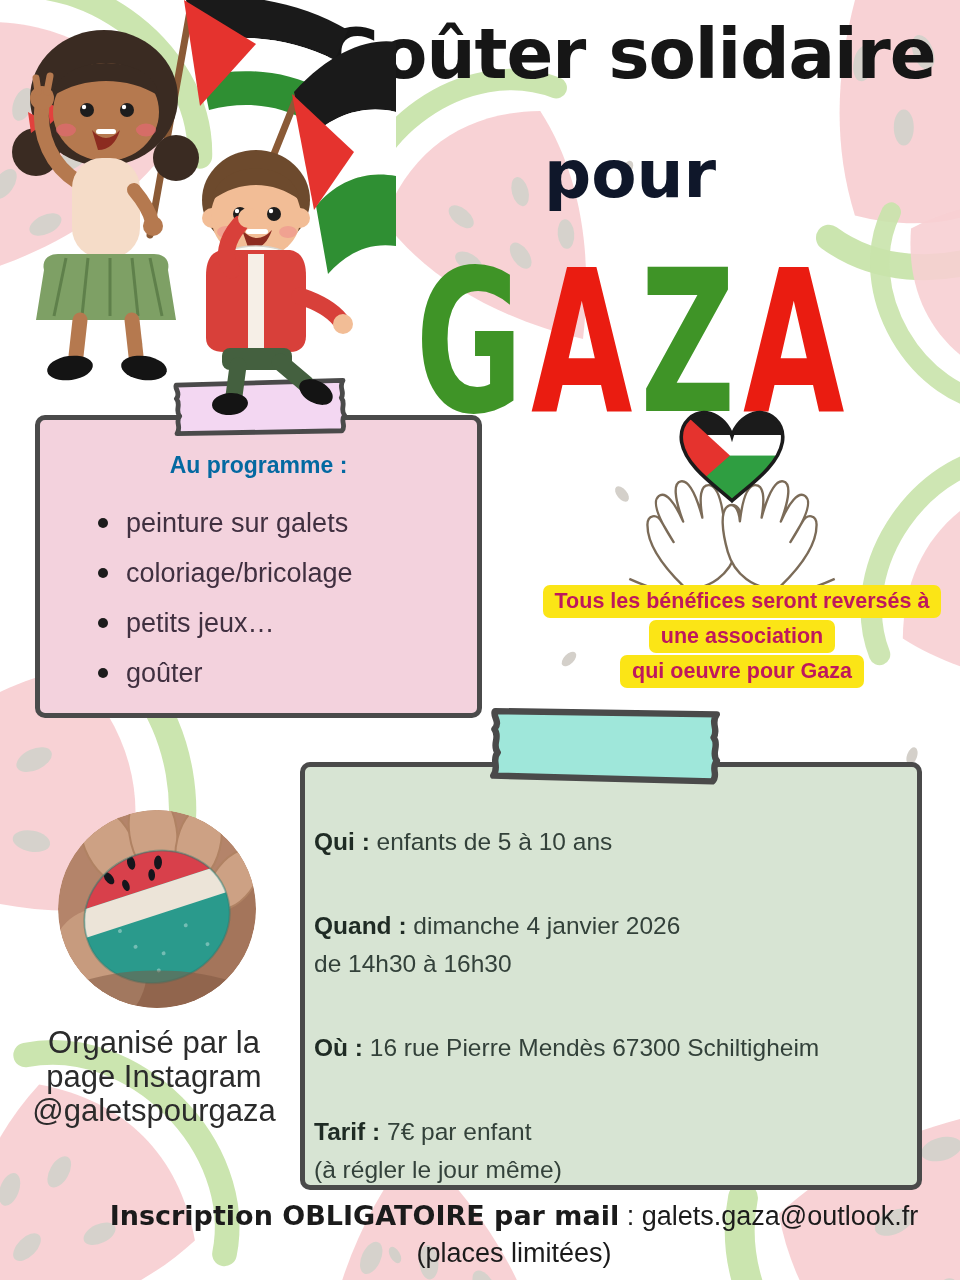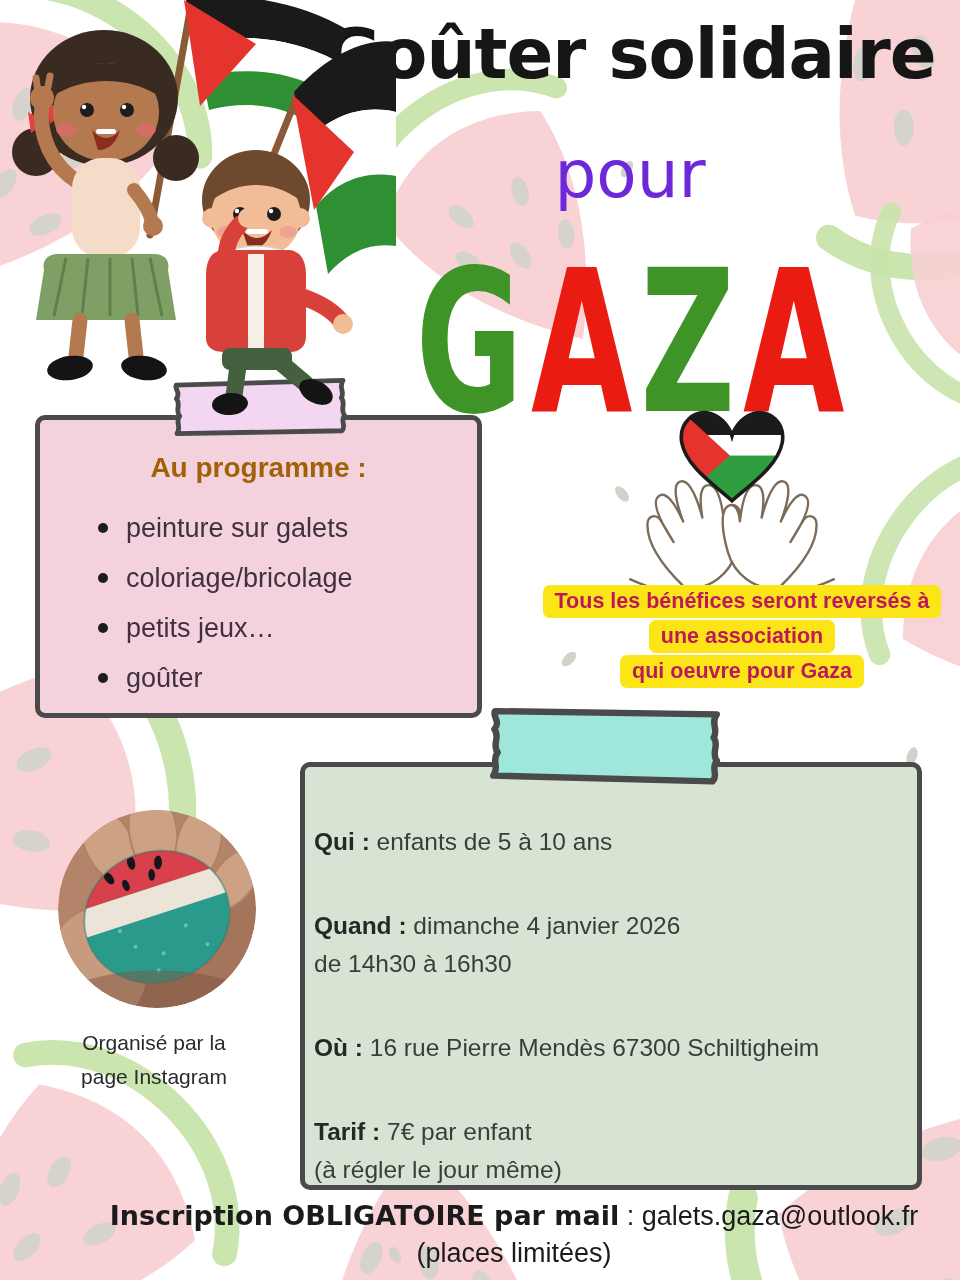--- a/index.html
+++ b/index.html
@@ -7,34 +7,34 @@
     position:relative;width:960px;height:1280px;margin:0 auto;
     background:#ffffff;overflow:hidden;
     font-family:"Liberation Sans","DejaVu Sans",sans-serif;color:#222;
   }
   
   #bg-decor{position:absolute;inset:0;z-index:0;}
   .melon,.lone-seed{position:absolute;}
   
   .title-block{position:absolute;left:310px;top:0;width:640px;z-index:2;text-align:center;}
   .title-l1{font-family:"DejaVu Sans","Liberation Sans",sans-serif;font-weight:800;font-size:69px;letter-spacing:-1px;color:#161616;margin-top:14px;}
-  .title-l2{font-family:"DejaVu Sans","Liberation Sans",sans-serif;font-weight:400;font-size:66px;color:#6d28d9;margin-top:42px;}
+  .title-l2{font-family:"DejaVu Sans","Liberation Sans",sans-serif;font-weight:700;font-size:66px;color:#0f172a;margin-top:42px;}
   .gaza{display:flex;justify-content:center;gap:10px;margin-top:30px;
         font-family:"DejaVu Sans","Liberation Sans",sans-serif;font-weight:900;font-size:168px;line-height:1;
         transform:scale(0.78,1.18);transform-origin:50% 0;}
   
   .tape{position:absolute;z-index:3;}
   .tape-pink{left:163px;top:374px;width:194px;height:66px;transform:rotate(-1deg);}
   .tape-teal{left:476px;top:700px;width:258px;height:90px;transform:rotate(1.5deg);}
   
   .program-box{
     position:absolute;left:35px;top:415px;width:447px;height:303px;z-index:2;
     background:#f3d2dd;border:5px solid #4a4a4a;border-radius:10px;box-sizing:border-box;
   }
-  .program-heading{font-weight:700;font-size:28px;color:#a16207;text-align:center;margin-top:32px;}
+  .program-heading{font-weight:700;font-size:23px;color:#0369a1;text-align:center;margin-top:32px;}
   .program-list{list-style:none;margin:24px 0 0 0;padding:0 16px 0 86px;}
   .program-list li{position:relative;font-size:27px;color:#403040;line-height:40px;margin-bottom:10px;}
   .program-list li::before{content:"";position:absolute;left:-28px;top:15px;width:10px;height:10px;border-radius:50%;background:#1c1c1c;}
   
   .hands-heart{position:absolute;left:598px;top:396px;width:268px;height:190px;z-index:2;}
   
   .benefit{position:absolute;left:518px;top:584px;width:448px;z-index:2;text-align:center;}
   .benefit .hl{display:inline-block;font-weight:700;font-size:21.5px;color:#be185d;
                padding:4px 12px;margin:1px 0;border-radius:7px;}
   
@@ -42,21 +42,21 @@
     position:absolute;left:300px;top:762px;width:622px;height:428px;z-index:2;
     background:#d7e4d3;border:5px solid #4a4a4a;border-radius:10px;box-sizing:border-box;
     padding:56px 24px 0 40px;
   }
   .detail-row{margin-bottom:46px;font-size:24.5px;color:#33413a;line-height:38px;}
   .detail-row .lbl{font-weight:800;color:#1f2b24;}
   
   .photo-circle{position:absolute;left:58px;top:810px;width:198px;height:198px;border-radius:50%;overflow:hidden;z-index:2;}
   .photo-circle svg{display:block;width:100%;height:100%;}
   .organizer{position:absolute;left:28px;top:1026px;width:252px;z-index:2;text-align:center;
-             font-size:21px;line-height:34px;color:#2b2b2b;}
+             font-size:31px;line-height:34px;color:#2b2b2b;}
   
   .registration{position:absolute;left:0;top:1200px;width:960px;z-index:2;text-align:center;color:#1b1b1b;padding-left:34px;}
   .reg-l1{font-size:27px;}
   .reg-l1 .bold{font-family:"DejaVu Sans","Liberation Sans",sans-serif;font-weight:800;}
   .reg-l2{font-size:27px;margin-top:6px;}
   
   .kids{position:absolute;left:0;top:0;width:400px;height:415px;z-index:4;}
 </style>
 </head>
 <body>
@@ -403,20 +403,21 @@
           <ellipse cx="100" cy="108" rx="74" ry="66" fill="none" stroke="#22786d" stroke-width="2" opacity="0.4"></ellipse>
         </g>
         <ellipse cx="100" cy="212" rx="120" ry="50" fill="#7e5640" opacity="0.5"></ellipse>
       </g>
     </svg>
   </div>
 
   <div class="organizer">
     <div>Organisé par la</div>
     <div>page Instagram</div>
+    <div>@galetspourgaza</div>
   </div>
 
   <div class="registration">
     <div class="reg-l1">
       <span class="bold">Inscription OBLIGATOIRE par mail</span><span> : </span><span>galets.gaza@outlook.fr</span>
     </div>
     <div class="reg-l2">(places limitées)</div>
   </div>
 
 </div>

